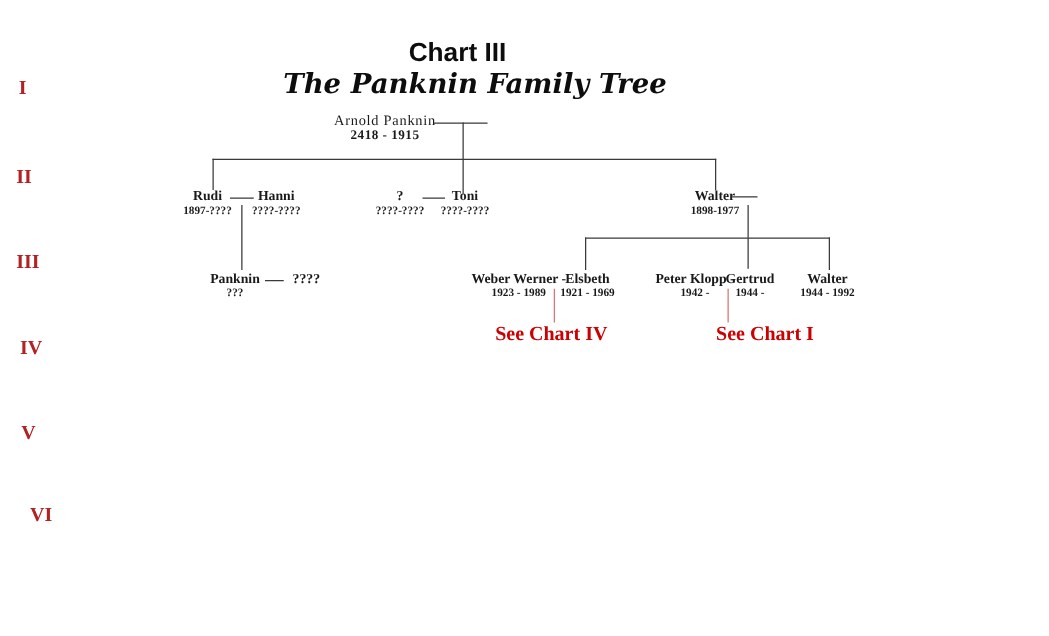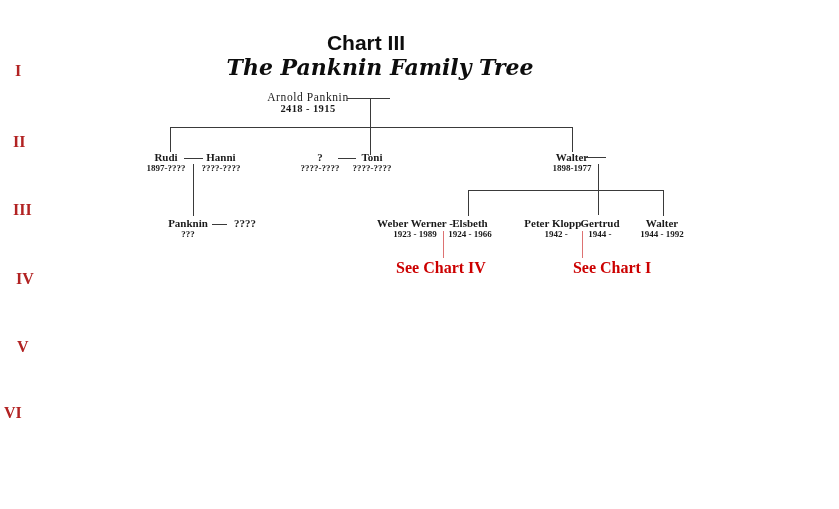--- a/index.html
+++ b/index.html
@@ -30,21 +30,21 @@
 <div class="stage">
 
   <div class="chart-title">Chart III</div>
   <div class="chart-subtitle">The Panknin Family Tree</div>
 
   <div class="gen-label" style="left:15px;top:62px">I</div>
   <div class="gen-label" style="left:13px;top:133px">II</div>
   <div class="gen-label" style="left:13px;top:201px">III</div>
   <div class="gen-label" style="left:16px;top:270px">IV</div>
   <div class="gen-label" style="left:17px;top:338px">V</div>
-  <div class="gen-label" style="left:4px;top:404px">VI</div>
+  <div class="gen-label" style="left:24px;top:404px">VI</div>
 
   <div class="person gen1" style="left:308px;top:91px">
     <div class="pname">Arnold Panknin</div>
     <div class="pdates">2418 - 1915</div>
   </div>
 
   <div class="person" style="left:166px;top:151px">
     <div class="pname">Rudi</div>
     <div class="pdates">1897-????</div>
   </div>
@@ -71,21 +71,21 @@
   </div>
   <div class="person" style="left:245px;top:217px">
     <div class="pname">????</div>
   </div>
   <div class="person" style="left:415px;top:217px">
     <div class="pname">Weber Werner -</div>
     <div class="pdates">1923 - 1989</div>
   </div>
   <div class="person" style="left:470px;top:217px">
     <div class="pname">Elsbeth</div>
-    <div class="pdates">1924 - 1966</div>
+    <div class="pdates">1921 - 1969</div>
   </div>
   <div class="person" style="left:556px;top:217px">
     <div class="pname">Peter Klopp -</div>
     <div class="pdates">1942 -</div>
   </div>
   <div class="person" style="left:600px;top:217px">
     <div class="pname">Gertrud</div>
     <div class="pdates">1944 -</div>
   </div>
   <div class="person" style="left:662px;top:217px">

